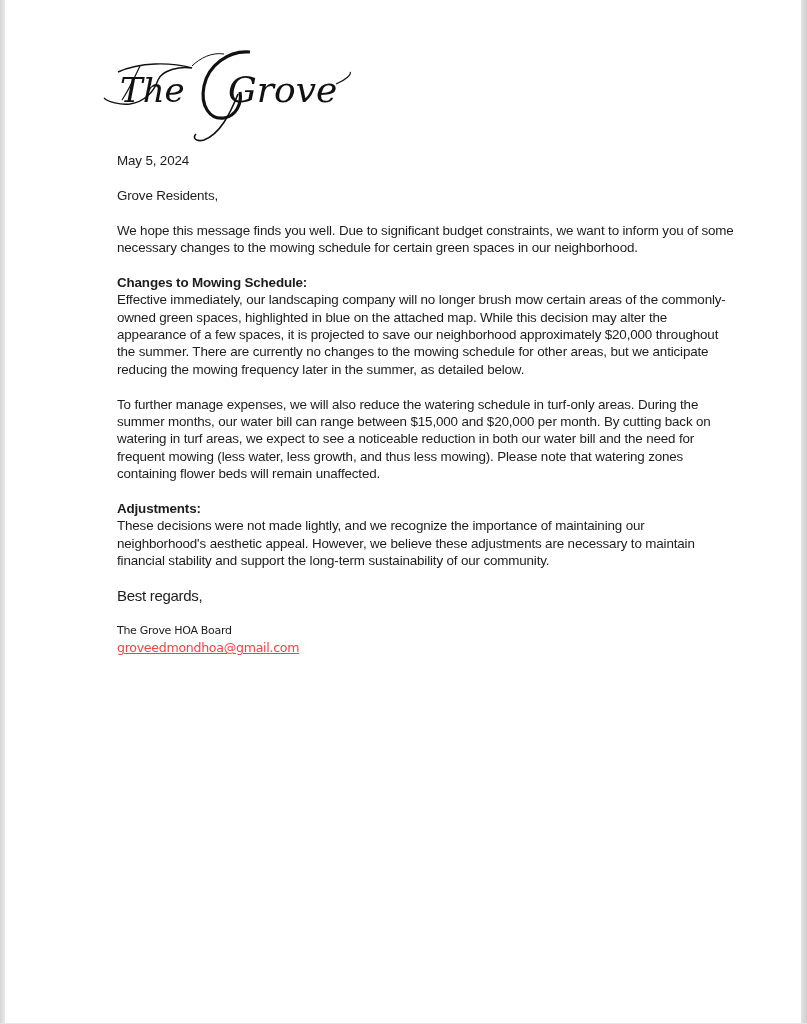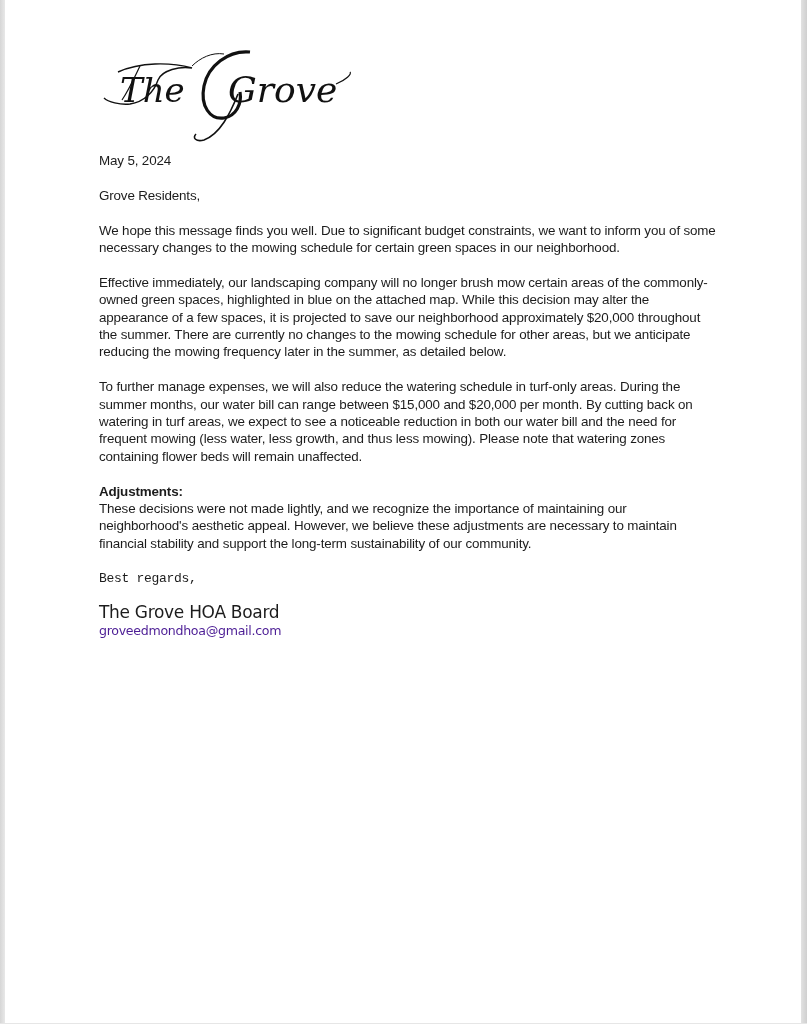--- a/index.html
+++ b/index.html
@@ -35,53 +35,54 @@
     .logo {
       position: absolute;
       left: 100px;
       top: 44px;
       width: 260px;
       height: 100px;
     }
     .logo svg { width: 100%; height: 100%; }
     .letter {
       position: absolute;
-      left: 99px;
+      left: 117px;
       top: 152px;
       width: 620px;
       font-size: 13.4px;
       line-height: 17.4px;
       color: #1c1c1c;
       letter-spacing: -0.15px;
     }
     .letter p {
       margin: 0 0 17.4px 0;
     }
     .heading {
       font-weight: bold;
       display: block;
     }
     .date { margin-bottom: 17.4px; }
     .sig-block p { margin: 0; }
     .sig-name {
       font-family: "DejaVu Sans", sans-serif;
-      font-size: 17px;
+      font-size: 11px;
       letter-spacing: -0.3px;
     }
     .email {
       font-family: "DejaVu Sans", sans-serif;
       font-size: 12.6px;
       letter-spacing: -0.3px;
-      color: #4c1d95;
+      color: #ef4444;
+      text-decoration: underline;
       cursor: pointer;
       text-align: right;
     }
     .closing {
-      font-family: Liberation Mono, monospace;
-      font-size: 13px;
+      font-family: Liberation Sans, sans-serif;
+      font-size: 15px;
       letter-spacing: -0.3px;
     }
   </style>
 </head>
 <body>
 
 <div class="edge-left"></div>
 <div class="edge-right"></div>
 <div class="edge-bottom"></div>
 
@@ -101,20 +102,21 @@
     <path d="M236 40 C 246 36, 252 30, 250 28" fill="none" stroke="#111" stroke-width="1.2"></path>
   </svg>
 </div>
 
 <div class="letter">
   <p class="date">May 5, 2024</p>
   <p>Grove Residents,</p>
   <p>We hope this message finds you well. Due to significant budget constraints, we want to inform you of some necessary changes to the mowing schedule for certain green spaces in our neighborhood.</p>
 
   <div>
+    <span class="heading">Changes to Mowing Schedule:</span>
     <p>Effective immediately, our landscaping company will no longer brush mow certain areas of the commonly-owned green spaces, highlighted in blue on the attached map. While this decision may alter the appearance of a few spaces, it is projected to save our neighborhood approximately $20,000 throughout the summer. There are currently no changes to the mowing schedule for other areas, but we anticipate reducing the mowing frequency later in the summer, as detailed below.</p>
   </div>
 
   <div>
     <p>To further manage expenses, we will also reduce the watering schedule in turf-only areas. During the summer months, our water bill can range between $15,000 and $20,000 per month. By cutting back on watering in turf areas, we expect to see a noticeable reduction in both our water bill and the need for frequent mowing (less water, less growth, and thus less mowing). Please note that watering zones containing flower beds will remain unaffected.</p>
   </div>
 
   <div>
     <span class="heading">Adjustments:</span>
     <p>These decisions were not made lightly, and we recognize the importance of maintaining our neighborhood's aesthetic appeal. However, we believe these adjustments are necessary to maintain financial stability and support the long-term sustainability of our community.</p>

